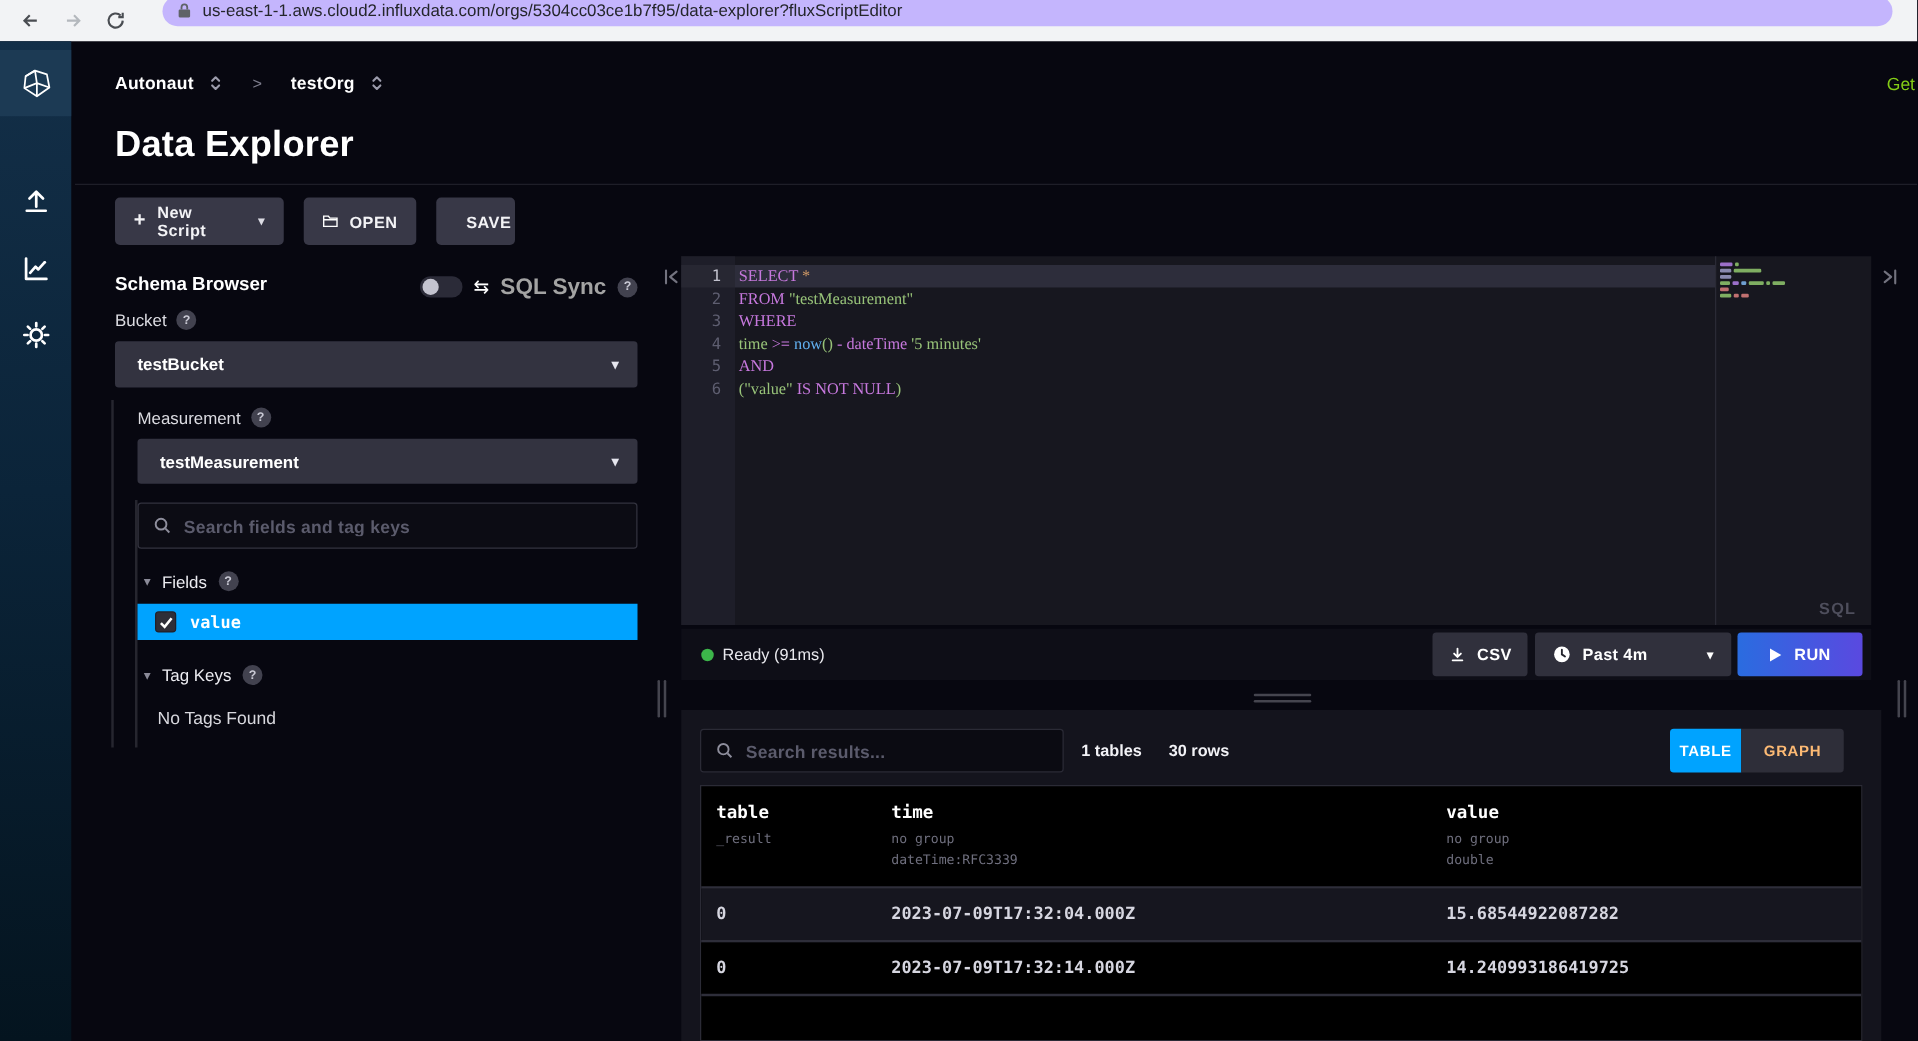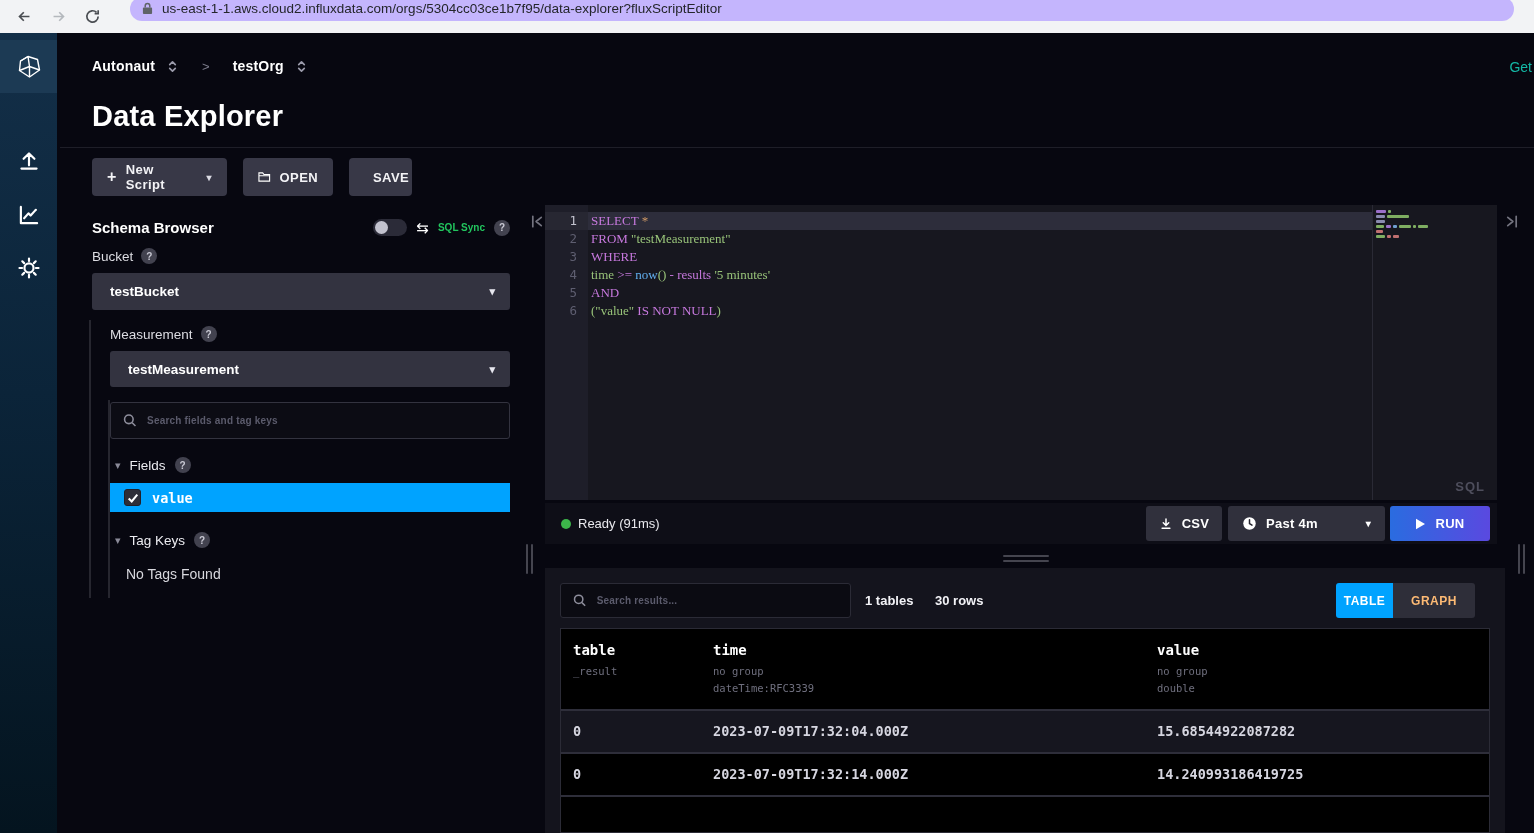--- a/index.html
+++ b/index.html
@@ -18,45 +18,45 @@
   .sidebar { position:absolute; left:0; top:33px; width:57px; height:800px;
     background:linear-gradient(180deg,#132f48 0%,#0b2439 45%,#04141f 100%); }
   .logo-tile { position:absolute; left:0; top:7px; width:57px; height:53px; background:#1c3a54; display:flex; align-items:center; justify-content:center; }
   .side-ic { position:absolute; left:0; width:57px; display:flex; justify-content:center; color:#fff; }
 
   
   .breadcrumb { position:absolute; left:92px; top:58px; display:flex; align-items:center; color:#fff; }
   .bc-name { font-size:14px; font-weight:bold; letter-spacing:.2px; }
   .bc-sort { margin-left:11px; color:#9b9bab; display:flex; }
   .bc-sep { margin:0 23px; color:#7c7c8c; font-size:13px; }
-  .get-text { position:absolute; right:2px; top:59px; font-size:14px; color:#14b8a6; }
+  .get-text { position:absolute; right:2px; top:59px; font-size:14px; color:#84cc16; }
   .page-title { position:absolute; left:92px; top:100px; font-size:29px; font-weight:bold; color:#fff; letter-spacing:.2px; }
   .title-divider { position:absolute; left:60px; right:0; top:147px; height:1px; background:#1e1e28; }
 
   
   .btn { position:absolute; top:158px; height:38px; background:#383847; border-radius:4px; color:#f3f3f6;
     font-size:13px; font-weight:bold; letter-spacing:.4px; display:flex; align-items:center; gap:9px; padding:0 15px; cursor:pointer; }
   .btn .plus { font-size:16px; font-weight:bold; }
   .btn .caret { font-size:10px; color:#dcdce4; margin-left:4px; }
 
   
   .schema-head { position:absolute; left:92px; top:219px; width:418px; height:24px; }
   .schema-title { font-size:15px; font-weight:bold; color:#fff; }
   .sync-cluster { position:absolute; right:0; top:0; display:flex; align-items:center; gap:9px; }
   .toggle { width:34px; height:17px; border-radius:9px; background:#2b2b38; position:relative; }
   .toggle .knob { position:absolute; left:2px; top:2px; width:13px; height:13px; border-radius:50%; background:#c3c3cf; }
   .sync-icon { color:#fff; font-size:15px; line-height:1; }
-  .sync-label { font-size:10px; font-weight:bold; color:#22c55e; }
+  .sync-label { font-size:18px; font-weight:bold; color:#a3a3a3; }
   .qbadge { width:16px; height:16px; border-radius:50%; background:#42424f; color:#c9c9d4; font-size:10px; font-weight:bold; display:inline-flex; align-items:center; justify-content:center; }
   .field-label-row { position:absolute; display:flex; align-items:center; gap:8px; color:#dcdce2; font-size:13.5px; }
   .dropdown { position:absolute; background:#333340; border-radius:3px; display:flex; align-items:center; color:#fff; font-size:13.5px; font-weight:bold; padding:0 18px; }
   .dropdown .dd-caret { position:absolute; right:15px; font-size:11px; color:#e6e6ee; }
   .indent-line { position:absolute; width:2px; background:#26262f; }
   .search-box { position:absolute; border:1px solid #33333f; background:#0c0c14; border-radius:3px; display:flex; align-items:center; padding:0 12px; gap:10px; }
-  .search-box input { background:transparent; border:none; outline:none; color:#d6d6de; font-size:10px; font-family:"Liberation Sans",sans-serif; width:100%; }
+  .search-box input { background:transparent; border:none; outline:none; color:#d6d6de; font-size:14px; font-family:"Liberation Sans",sans-serif; width:100%; }
   .search-box input::placeholder { color:#5b5b6c; font-weight:bold; letter-spacing:.2px; }
   .tree-row { position:absolute; display:flex; align-items:center; gap:9px; color:#ececf1; font-size:13.5px; }
   .tree-caret { color:#8a8a98; font-size:11px; }
   .fields-list { position:absolute; left:110px; top:483px; width:400px; }
   .field-row { height:29px; display:flex; align-items:center; background:var(--accent-blue,#00a3ff); padding-left:14px; gap:11px; }
   .checkbox { width:17px; height:17px; border-radius:3px; background:#2e2e38; border:1px solid #20202a; display:inline-flex; align-items:center; justify-content:center; }
   .field-label { font-family:"DejaVu Sans Mono",monospace; font-weight:bold; font-size:13.5px; color:#fff; }
   .no-tags { position:absolute; left:126px; top:566px; font-size:14px; color:#d8d8de; }
 
   
@@ -299,21 +299,21 @@
         <div class="gut-ln">2</div>
         <div class="gut-ln">3</div>
         <div class="gut-ln">4</div>
         <div class="gut-ln">5</div>
         <div class="gut-ln">6</div>
       </div>
     <div class="editor-code">
         <div class="code-ln cur"><span class="tk-kw">SELECT </span><span class="tk-num">*</span></div>
         <div class="code-ln"><span class="tk-kw">FROM </span><span class="tk-str">"testMeasurement"</span></div>
         <div class="code-ln"><span class="tk-kw">WHERE</span></div>
-        <div class="code-ln"><span class="tk-str">time </span><span class="tk-kw">&gt;= </span><span class="tk-fn">now</span><span class="tk-str">()</span><span class="tk-kw"> - </span><span class="tk-kw">results </span><span class="tk-str">'5 minutes'</span></div>
+        <div class="code-ln"><span class="tk-str">time </span><span class="tk-kw">&gt;= </span><span class="tk-fn">now</span><span class="tk-str">()</span><span class="tk-kw"> - </span><span class="tk-kw">dateTime </span><span class="tk-str">'5 minutes'</span></div>
         <div class="code-ln"><span class="tk-kw">AND</span></div>
         <div class="code-ln"><span class="tk-str">(</span><span class="tk-str">"value"</span><span class="tk-kw"> IS NOT NULL</span><span class="tk-str">)</span></div>
       </div>
     <div class="mini-divider"></div>
     <div class="minimap">
       <div class="mm-row">
           <span class="mm-seg" style="width:10px;background:#9b6fc9"></span>
           <span class="mm-seg" style="width:3px;background:#7fae62"></span>
         </div>
       <div class="mm-row">

